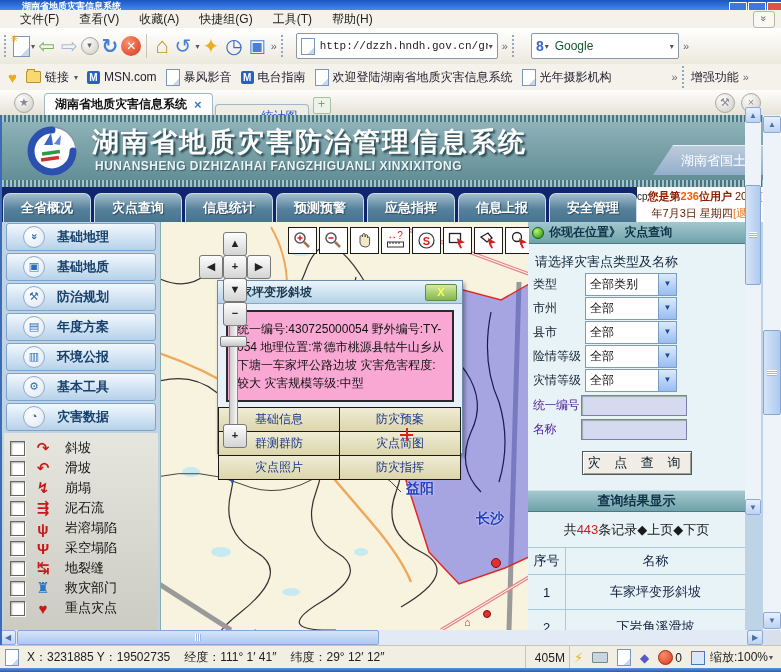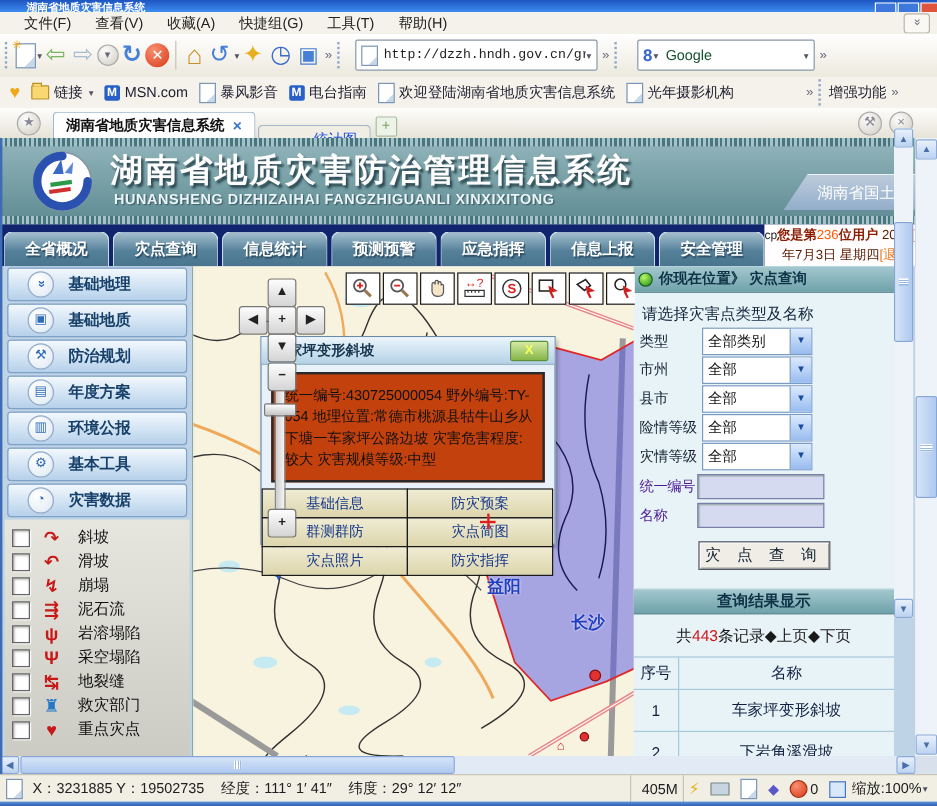--- a/index.html
+++ b/index.html
@@ -60,21 +60,21 @@
   #logo{position:absolute;left:26px;top:10px;}
   #btitle{position:absolute;left:92px;top:9px;font-size:27px;font-weight:bold;color:#FDFDFD;letter-spacing:2px;text-shadow:2px 2px 2px #29454E;white-space:nowrap;}
   #bsub{position:absolute;left:95px;top:44px;font-size:12px;font-weight:bold;color:#EAF4F6;letter-spacing:.5px;text-shadow:1px 1px 1px #3A5A62;}
   #agency{position:absolute;right:0;top:30px;width:110px;height:30px;background:linear-gradient(#BCCBDB,#93AECB);clip-path:polygon(20px 0,100% 0,100% 100%,0 100%);color:#fff;font-size:13px;line-height:30px;padding-left:28px;box-sizing:border-box;border-top:1px solid #E8F0F8;}
 
   #navbar{position:absolute;left:0;top:72px;width:763px;height:35px;background:#10256E;display:flex;align-items:flex-end;}
   .navtab{width:88px;height:29px;margin-left:3px;border-radius:7px 7px 0 0;background:linear-gradient(#A2BECD,#55809A 55%,#49748E);border:1px solid #CADEE8;border-bottom:none;color:#fff;font-size:13px;font-weight:bold;text-align:center;line-height:28px;text-shadow:1px 1px 1px #2A4A60;box-sizing:border-box;}
   #userbox{margin-left:auto;width:126px;height:35px;background:#FFFDFD;font-size:11px;text-align:right;line-height:16px;padding:1px 2px 0 0;box-sizing:border-box;white-space:nowrap;}
   .u-cp{color:#222;font-size:10px;}
   .u-maroon{color:#8B1C00;font-weight:bold;}
-  .u-count{color:#FF5A00;font-weight:normal;}
+  .u-count{color:#FF5A00;font-weight:bold;}
   .u-year{color:#5A1A00;}
   .u-link{color:#E87820;}
 
   #content{position:absolute;left:0;top:107px;width:763px;height:408px;background:#BFD3E6;}
 
   
   #sidebar{position:absolute;left:2px;top:0;width:158px;height:408px;background:#BFD3E6;}
   .acc{height:26px;margin:1px 4px 2px 4px;border:1px solid #7EA2C8;border-radius:3px;background:linear-gradient(#F2F8FD,#B6D1EA);display:flex;align-items:center;}
   .accico{width:20px;height:20px;border-radius:50%;background:radial-gradient(circle at 35% 30%,#FFFFFF,#DDE8F2);border:1px solid #93AACA;color:#2E6CB8;font-size:11px;font-weight:bold;text-align:center;line-height:19px;margin-left:16px;}
   .acclabel{margin-left:12px;font-size:13px;font-weight:bold;color:#17406B;}
@@ -90,21 +90,21 @@
   #maptools{position:absolute;left:127px;top:5px;display:flex;gap:2px;z-index:6;}
   .mtb{width:27px;height:25px;background:#fff;border:1px solid #1A1A1A;display:flex;align-items:center;justify-content:center;}
   .panbtn{position:absolute;width:22px;height:22px;background:linear-gradient(#FDFDFD,#D4D4D4);border:1px solid #787878;border-radius:3px;color:#222;font-size:11px;text-align:center;line-height:20px;z-index:7;font-weight:bold;}
   #sliderTrack{position:absolute;left:68px;top:103px;width:7px;height:98px;background:linear-gradient(90deg,#CDCDCD,#F6F6F6);border:1px solid #888;z-index:7;}
   #sliderHandle{position:absolute;left:59px;top:114px;width:25px;height:9px;background:linear-gradient(#FDFDFD,#C4C4C4);border:1px solid #777;border-radius:2px;z-index:8;}
 
   #popup{position:absolute;left:56px;top:58px;width:244px;height:172px;background:#E8F1FA;border:1px solid #6A8AA8;box-shadow:2px 3px 4px rgba(0,0,0,.35);z-index:5;}
   #popupbar{height:22px;background:linear-gradient(#ECF5FC,#B4D2E6);border-bottom:1px solid #88A8C0;display:flex;align-items:center;}
   #popuptitle{margin-left:10px;font-size:12px;font-weight:bold;color:#18364E;}
   #popupclose{margin-left:auto;margin-right:5px;width:30px;height:15px;background:linear-gradient(#D4EAA4,#86B648);border:1px solid #5E8E3E;border-radius:2px;color:#F6FF5C;font-size:11px;font-weight:bold;text-align:center;line-height:14px;}
-  #popupbody{margin:6px 8px 0 8px;height:92px;background:#c2410c;border:2px solid #2A2A2A;font-size:12px;color:#111;line-height:18px;padding:8px 5px 0 9px;box-sizing:border-box;overflow:hidden;}
+  #popupbody{margin:6px 8px 0 8px;height:92px;background:#f9a8d4;border:2px solid #2A2A2A;font-size:12px;color:#111;line-height:18px;padding:8px 5px 0 9px;box-sizing:border-box;overflow:hidden;}
   #popupbtns{display:grid;grid-template-columns:1fr 1fr;margin:6px 1px 0 1px;}
   .pbtn{height:23px;border:1px solid #1A1A1A;margin:-1px 0 0 -1px;background:linear-gradient(#F0ECD4,#DCD5AC);color:#16388C;font-size:12px;text-align:center;line-height:22px;}
   #xhair{position:absolute;left:182px;top:147px;width:13px;height:13px;z-index:9;}
   #xhair:before{content:"";position:absolute;left:0;top:6px;width:13px;height:1.5px;background:#E02020;}
   #xhair:after{content:"";position:absolute;left:6px;top:0;width:1.5px;height:13px;background:#E02020;}
 
   .citylabel{position:absolute;color:#2040C0;font-size:14px;font-weight:bold;text-shadow:0 0 2px #fff;z-index:4;}
   #balloon{position:absolute;left:60px;top:233px;width:20px;height:20px;border-radius:50%;background:radial-gradient(circle at 35% 30%,#BCE0FF,#2858C8);border:1px solid #1A3A88;z-index:4;}
   #balloon:after{content:"";position:absolute;left:6px;top:19px;border:4px solid transparent;border-top:9px solid #2858C8;}
   .reddot{position:absolute;border-radius:50%;background:#E03030;border:1px solid #801010;z-index:4;}

